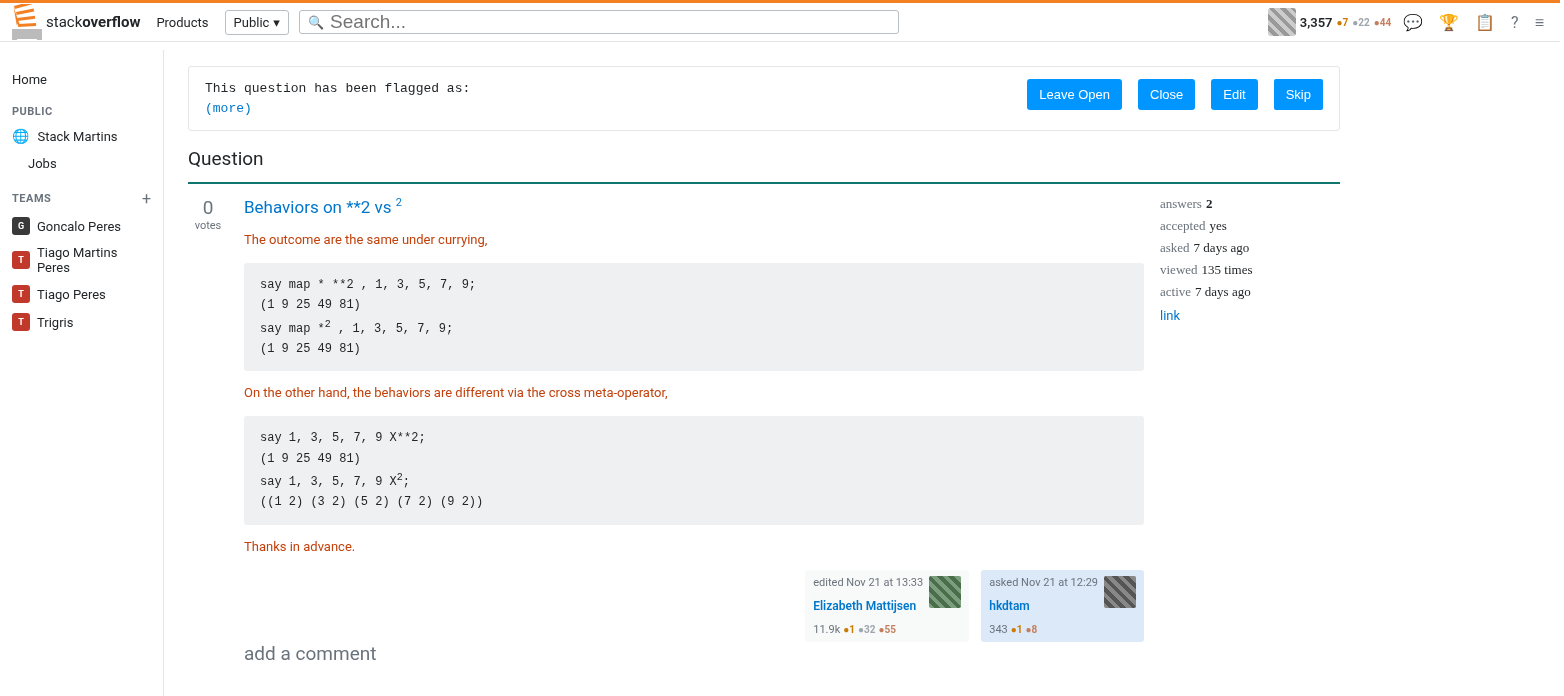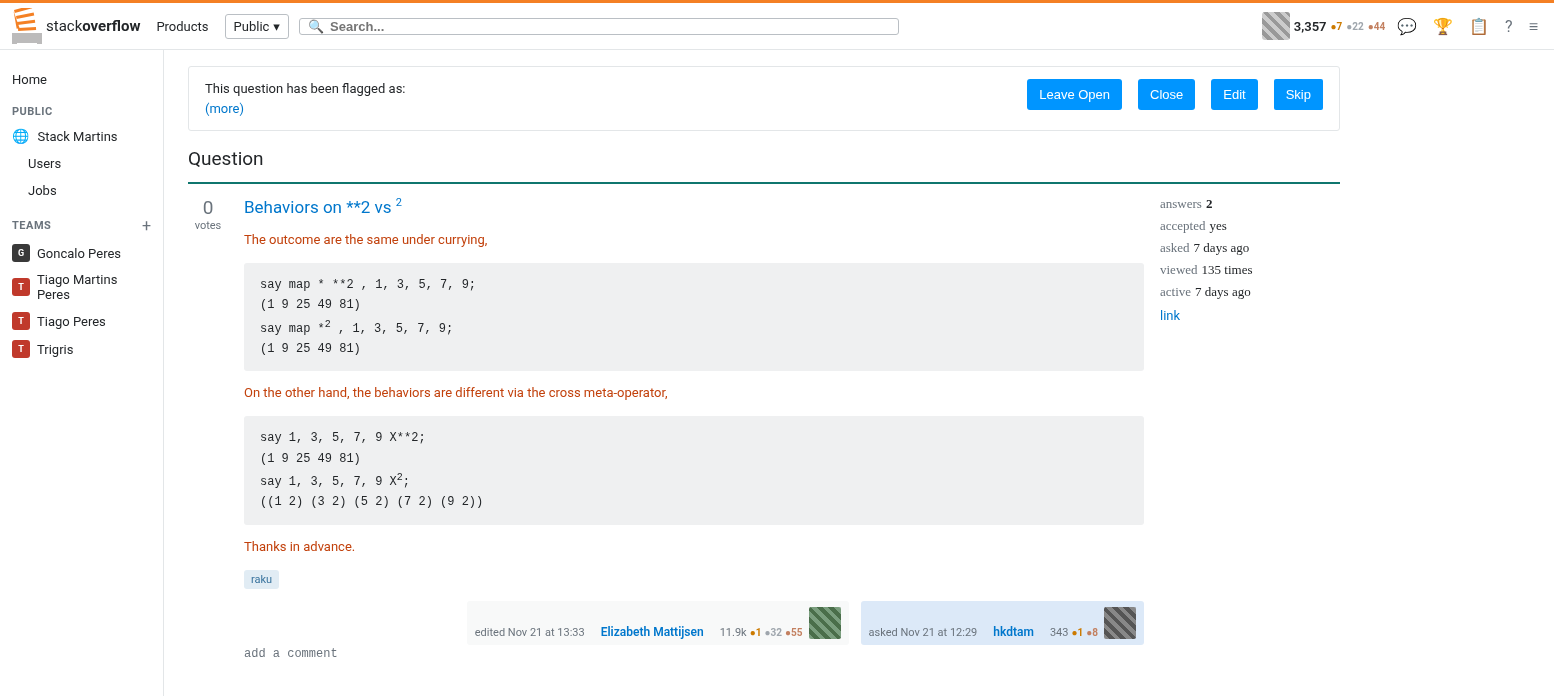--- a/index.html
+++ b/index.html
@@ -2,30 +2,30 @@
 <html><head>
   <meta charset="utf-8">
   <style>
     * { box-sizing: border-box; margin: 0; padding: 0; }
     body { font-family: -apple-system, BlinkMacSystemFont, 'Segoe UI', Roboto, Arial, sans-serif; font-size: 13px; background: #fff; color: #232629; }
 
     
     #header {
       display: flex;
       align-items: center;
-      height: 50px;
+      height: 42px;
       background: #fff;
       border-top: 3px solid #f48024;
       border-bottom: 1px solid #e3e6e8;
       padding: 0 12px;
       gap: 10px;
       position: fixed;
       top: 0;
       left: 0;
-      right: 10px;
+      right: 4px;
       z-index: 100;
     }
     .logo-area {
       display: flex;
       align-items: center;
       gap: 4px;
       text-decoration: none;
     }
     .logo-icon {
       width: 30px;
@@ -51,24 +51,23 @@
       background: #fff;
       border: 1px solid #babfc4;
       border-radius: 3px;
       padding: 0 8px;
       gap: 6px;
     }
     .search-container input {
       border: none;
       outline: none;
       width: 100%;
-      font-size: 13px;
+      font-size: 19px;
       color: #6d28d9;
       background: transparent;
-      font-weight: bold;
     }
     .header-right {
       display: flex;
       align-items: center;
       gap: 8px;
       margin-left: auto;
     }
     .user-rep {
       display: flex;
       align-items: center;
@@ -181,21 +180,21 @@
     .flag-notice {
       border: 1px solid #e3e6e8;
       border-radius: 3px;
       padding: 12px 16px;
       display: flex;
       justify-content: space-between;
       align-items: flex-start;
       margin-bottom: 16px;
       background: #fff;
     }
-    .flag-text { flex: 1; font-size: 13px; line-height: 1.5; }
+    .flag-text { flex: 1; font-size: 13px; line-height: 1.5; font-family: Liberation Mono, monospace; }
     .flag-text .flag-reason { font-weight: 700; color: #232629; }
     .flag-text .flag-desc { color: #6a737c; }
     .flag-text .more-link { color: #0077cc; cursor: pointer; }
     .flag-actions {
       display: flex;
       gap: 16px;
       margin-left: 16px;
       flex-shrink: 0;
       align-items: center;
     }
@@ -333,32 +332,31 @@
       margin-top: 12px;
     }
     .user-card {
       background: #f8f9f9;
       border-radius: 3px;
       padding: 6px 8px;
       font-size: 11px;
       display: flex;
       gap: 6px;
     }
-    .user-card-info { display: flex; gap: 16px; align-items: flex-end; }
+    .user-card-info { display: flex; flex-direction: column; gap: 10px; }
     .user-action { color: #6a737c; }
     .user-name { color: #0077cc; cursor: pointer; font-size: 12px; font-weight: 600; }
     .user-rep-small { color: #6a737c; }
     .user-badges { display: flex; gap: 3px; align-items: center; }
 
     .add-comment {
       color: #6a737c;
-      font-size: 12px;
+      font-size: 19px;
       cursor: pointer;
       margin-top: 24px;
-      font-family: Liberation Mono, monospace;
     }
 
     
     .avatar-pixel {
       width: 32px;
       height: 32px;
       background: repeating-linear-gradient(
         45deg,
         #7a9e7e,
         #7a9e7e 4px,
@@ -450,23 +448,20 @@
     </div>
 
     <div class="sidebar-section-label">PUBLIC</div>
 
     <div class="sidebar-item">
       <span class="globe-icon">🌐</span>
       <span>Stack Martins</span>
     </div>
 
     <div class="sidebar-item indented">
-      <span>Users</span>
-    </div>
-    <div class="sidebar-item indented">
       <span>Jobs</span>
     </div>
 
     <div class="teams-header">
       <span class="teams-label">TEAMS</span>
       <span class="teams-add">+</span>
     </div>
 
     <div class="team-item">
       <div class="team-icon" style="background:#393939;">G</div>
@@ -530,23 +525,20 @@
 
         <div class="code-block">
           <span>say 1, 3, 5, 7, 9 X**2;</span><br>
           <span>(1 9 25 49 81)</span><br>
           <span>say 1, 3, 5, 7, 9 X<sup>2</sup>;</span><br>
           <span>((1 2) (3 2) (5 2) (7 2) (9 2))</span>
         </div>
 
         <p class="question-text">Thanks in advance.</p>
 
-        <div style="margin-top: 10px;">
-          <span class="tag">raku</span>
-        </div>
 
         
         <div class="user-cards">
           <div class="user-card">
             <div class="user-card-info">
               <span class="user-action">edited Nov 21 at 13:33</span>
               <span class="user-name">Elizabeth Mattijsen</span>
               <div class="user-badges">
                 <span class="user-rep-small">11.9k</span>
                 <span class="badge-gold dot">●1</span>

